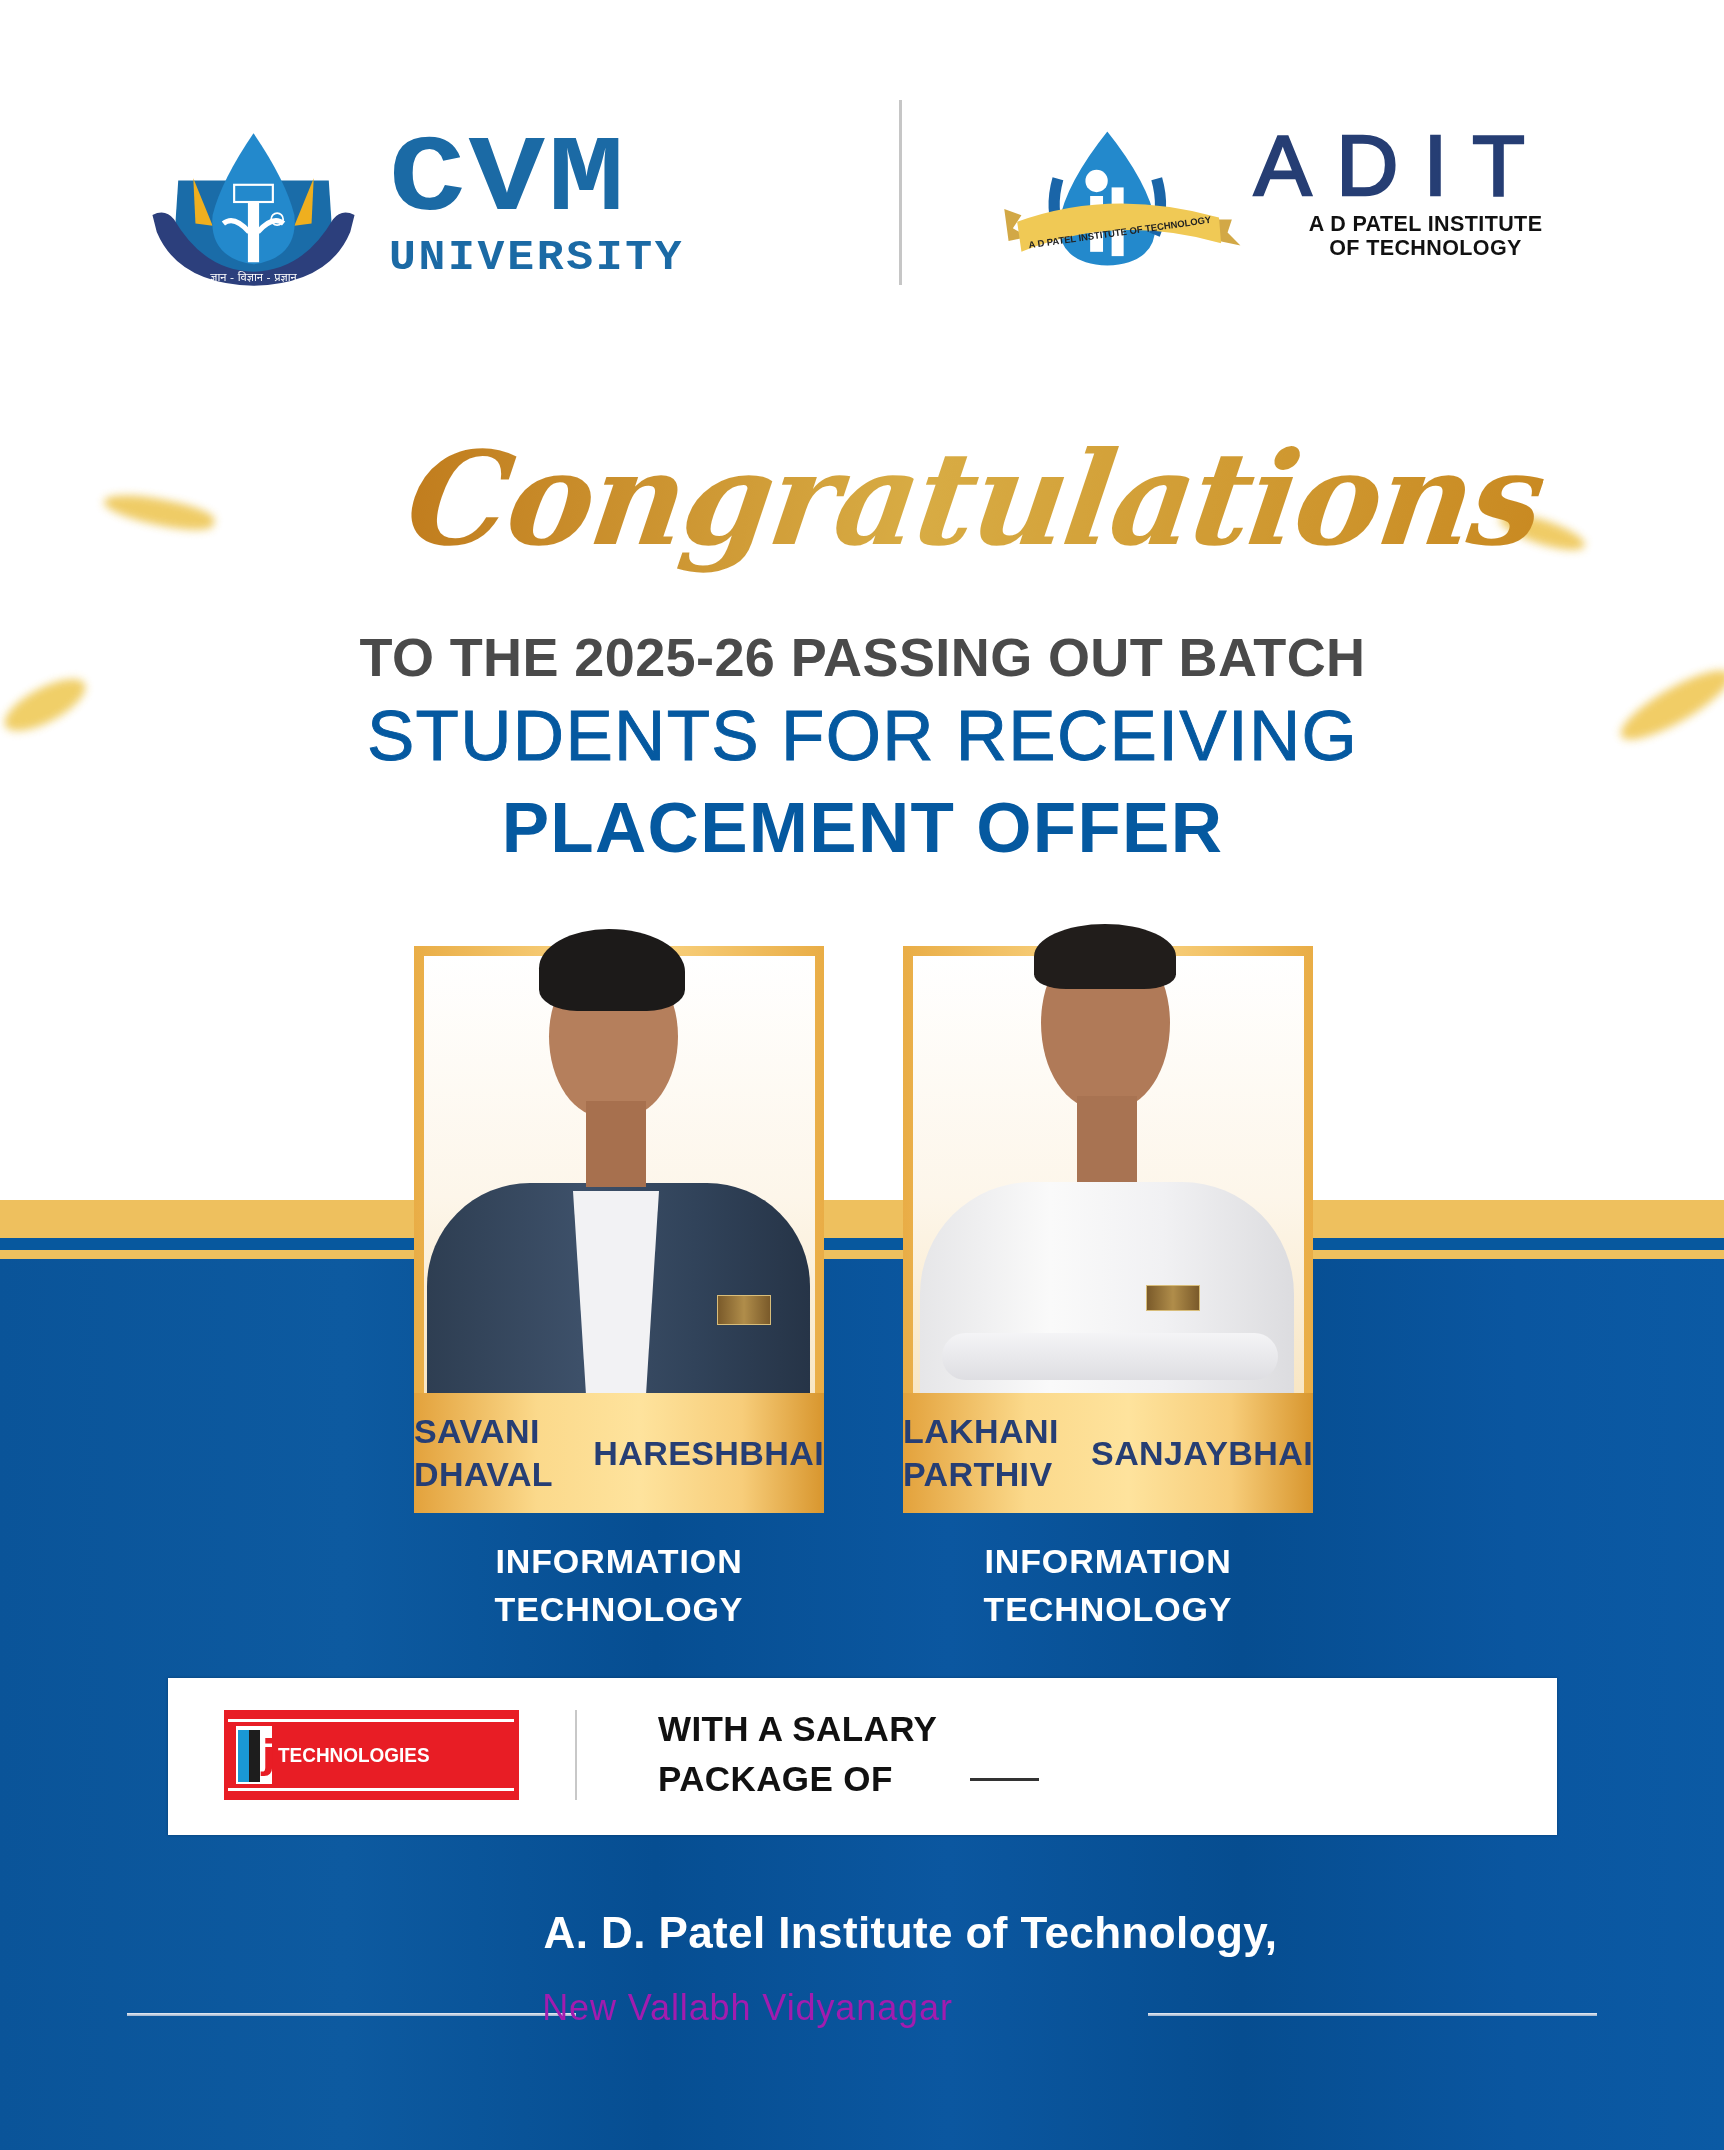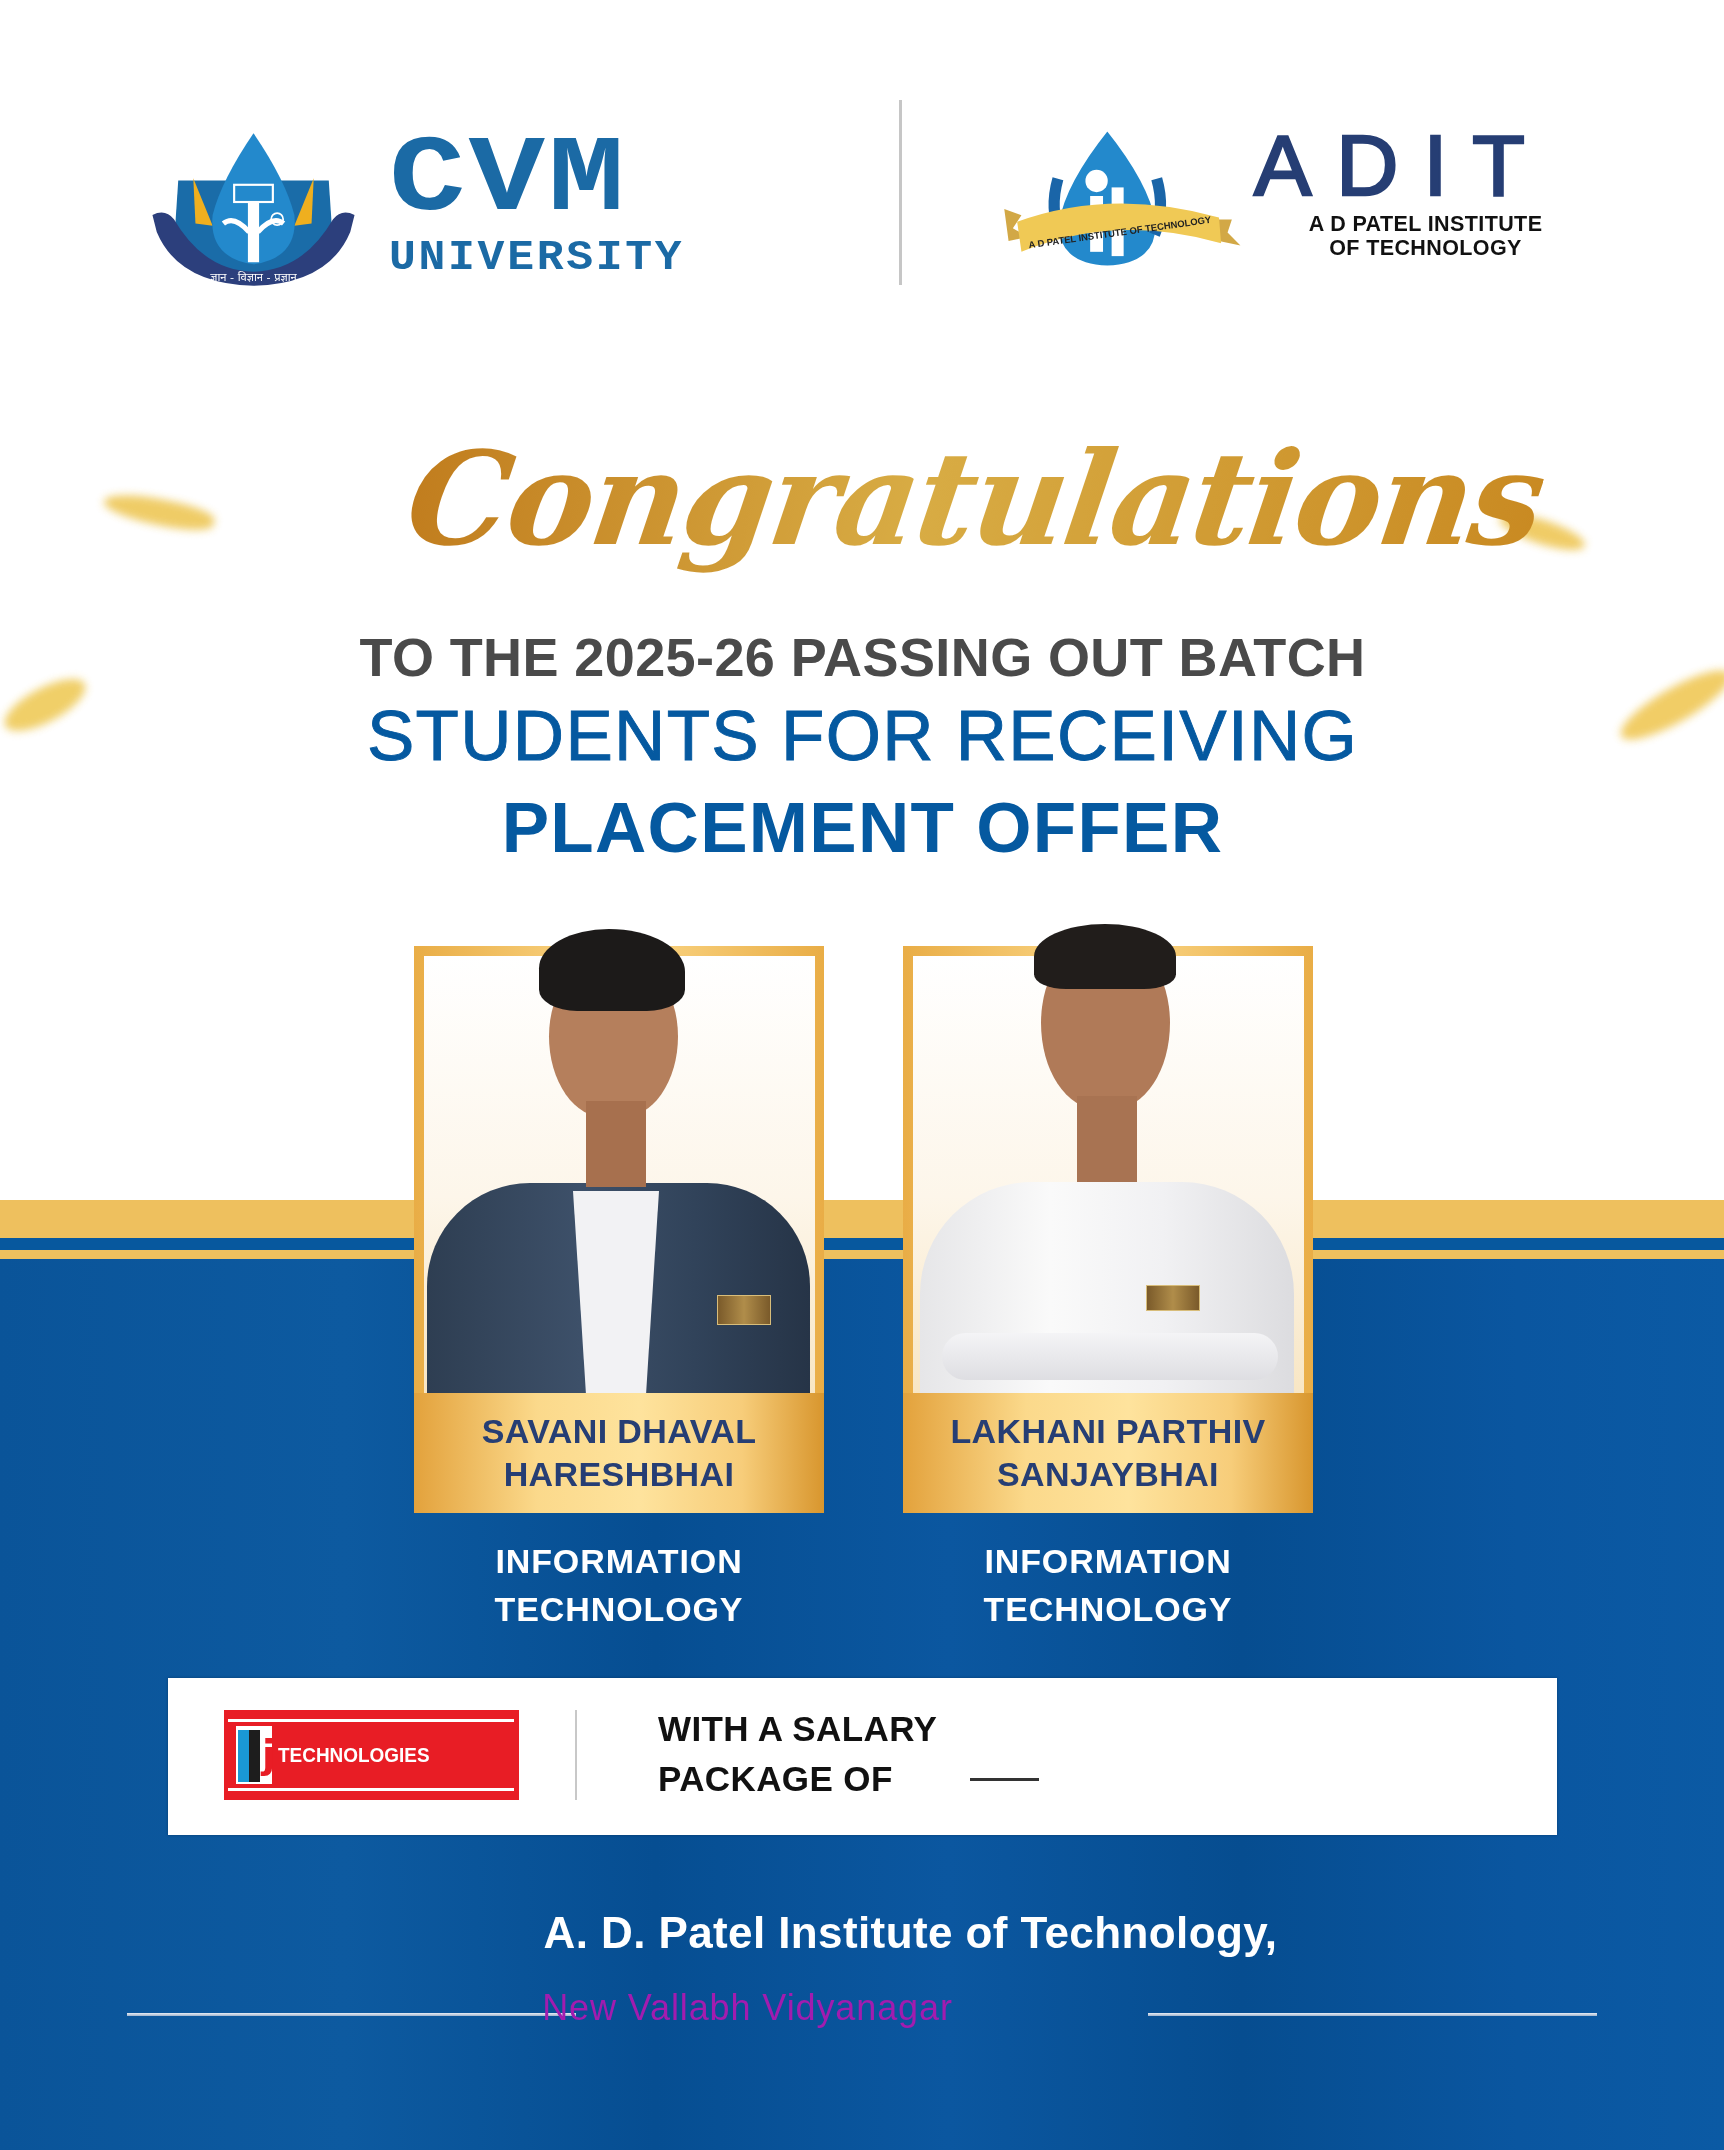--- a/index.html
+++ b/index.html
@@ -46,21 +46,21 @@
   .stripe-gold-2 { left: 0; top: 1250px; width: 1725px; height: 9.5px; background: #eec05e; }
 
   
   .card { width: 410px; }
   .card .frame { position: absolute; left: 0; top: 0; width: 410px; height: 447px;
     background: linear-gradient(90deg, #e9ad46, #fcd98a 50%, #e9ad46); }
   .card .photo { position: absolute; left: 9.5px; top: 9.5px; width: 391px; height: 438px;
     background: linear-gradient(180deg, #ffffff 0%, #fdf6ea 55%, #f8e6c4 100%); overflow: visible; }
   .card .nameplate { position: absolute; left: 0; top: 447px; width: 410px; height: 120px;
     background: linear-gradient(90deg, #e3a23c 0%, #fbd98b 30%, #fee39d 55%, #f7cd7a 80%, #d8962e 100%);
-    display: flex; flex-direction: column; justify-content: center; align-items: center; }
+    display: flex; flex-direction: row; justify-content: center; align-items: center; }
   .card .nameplate span { color: #263e74; font-weight: bold; font-size: 34px; line-height: 43px; letter-spacing: 0.4px; }
   .card .dept { position: absolute; left: 0; top: 591px; width: 410px; text-align: center; color: #ffffff; font-weight: bold; font-size: 34px; line-height: 48px; letter-spacing: 0.9px; }
 
   .person { position: absolute; }
   .head { position: absolute; border-radius: 46% 46% 44% 44% / 50% 50% 50% 50%; background: #b57f5c; }
   .hair { position: absolute; background: #1c1a19; }
   .torso { position: absolute; }
   .badge { position: absolute; background: linear-gradient(90deg, #7a5a2a, #b08d4a, #7a5a2a); border: 1.3px solid #d8bd7a; }
 
   

